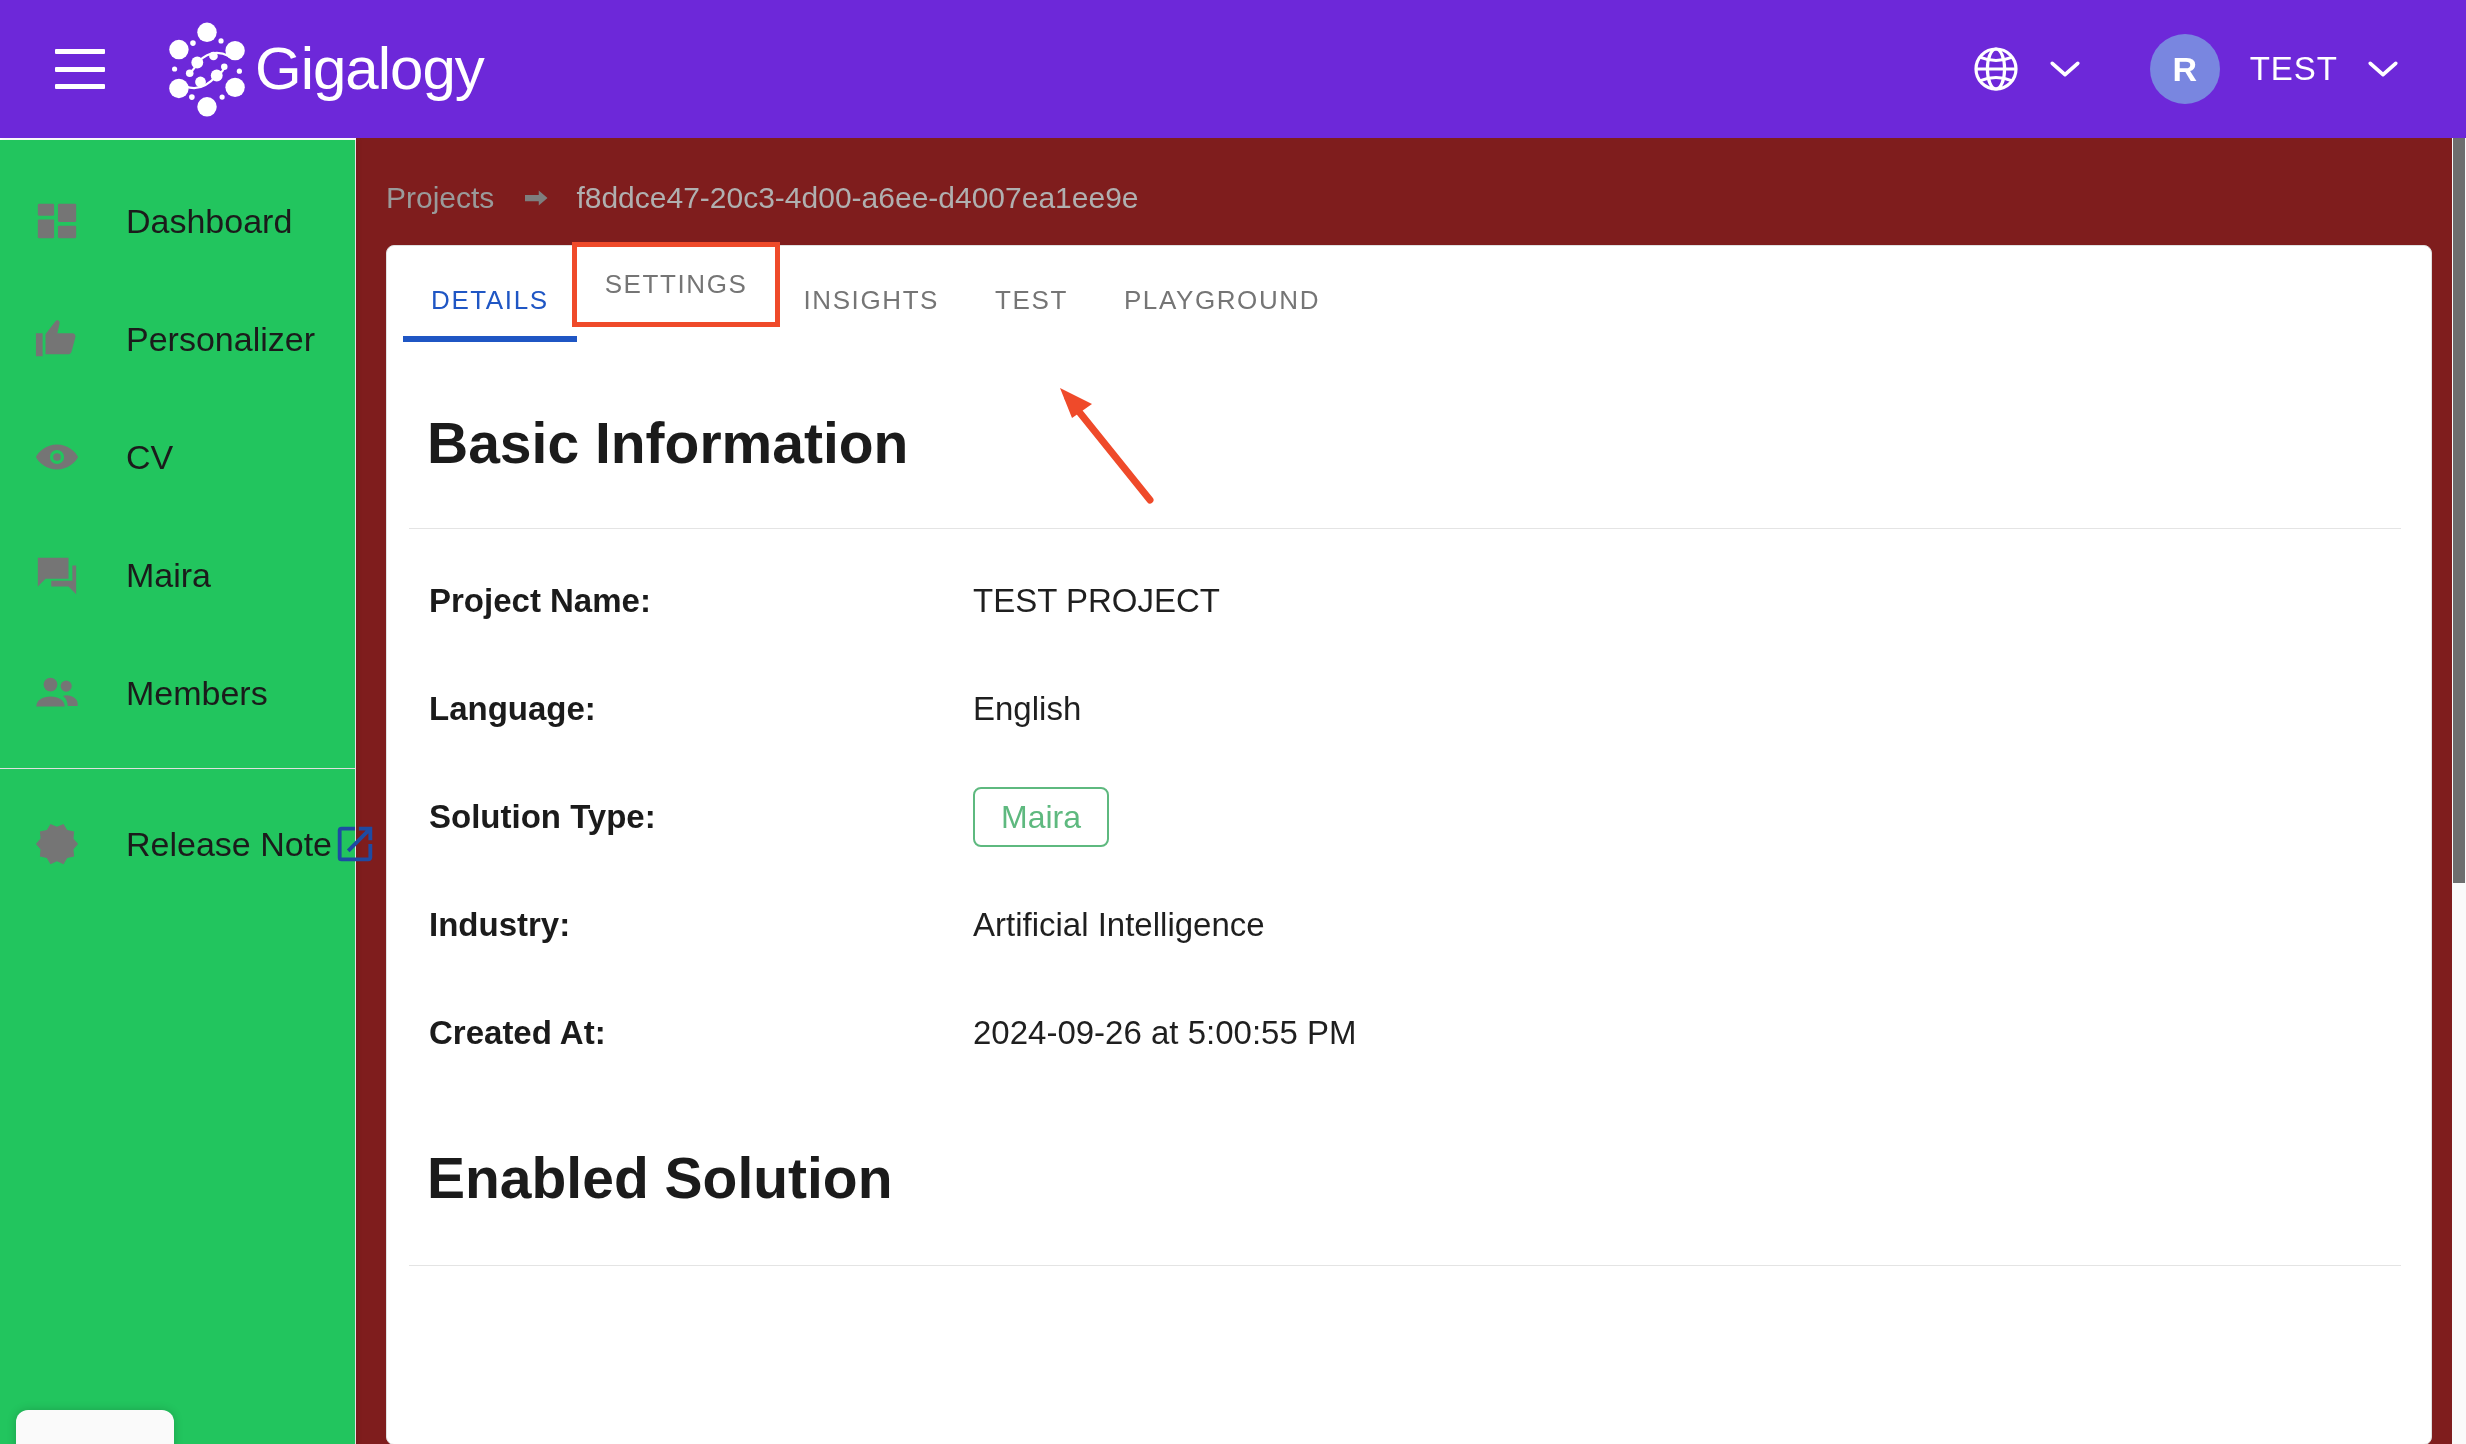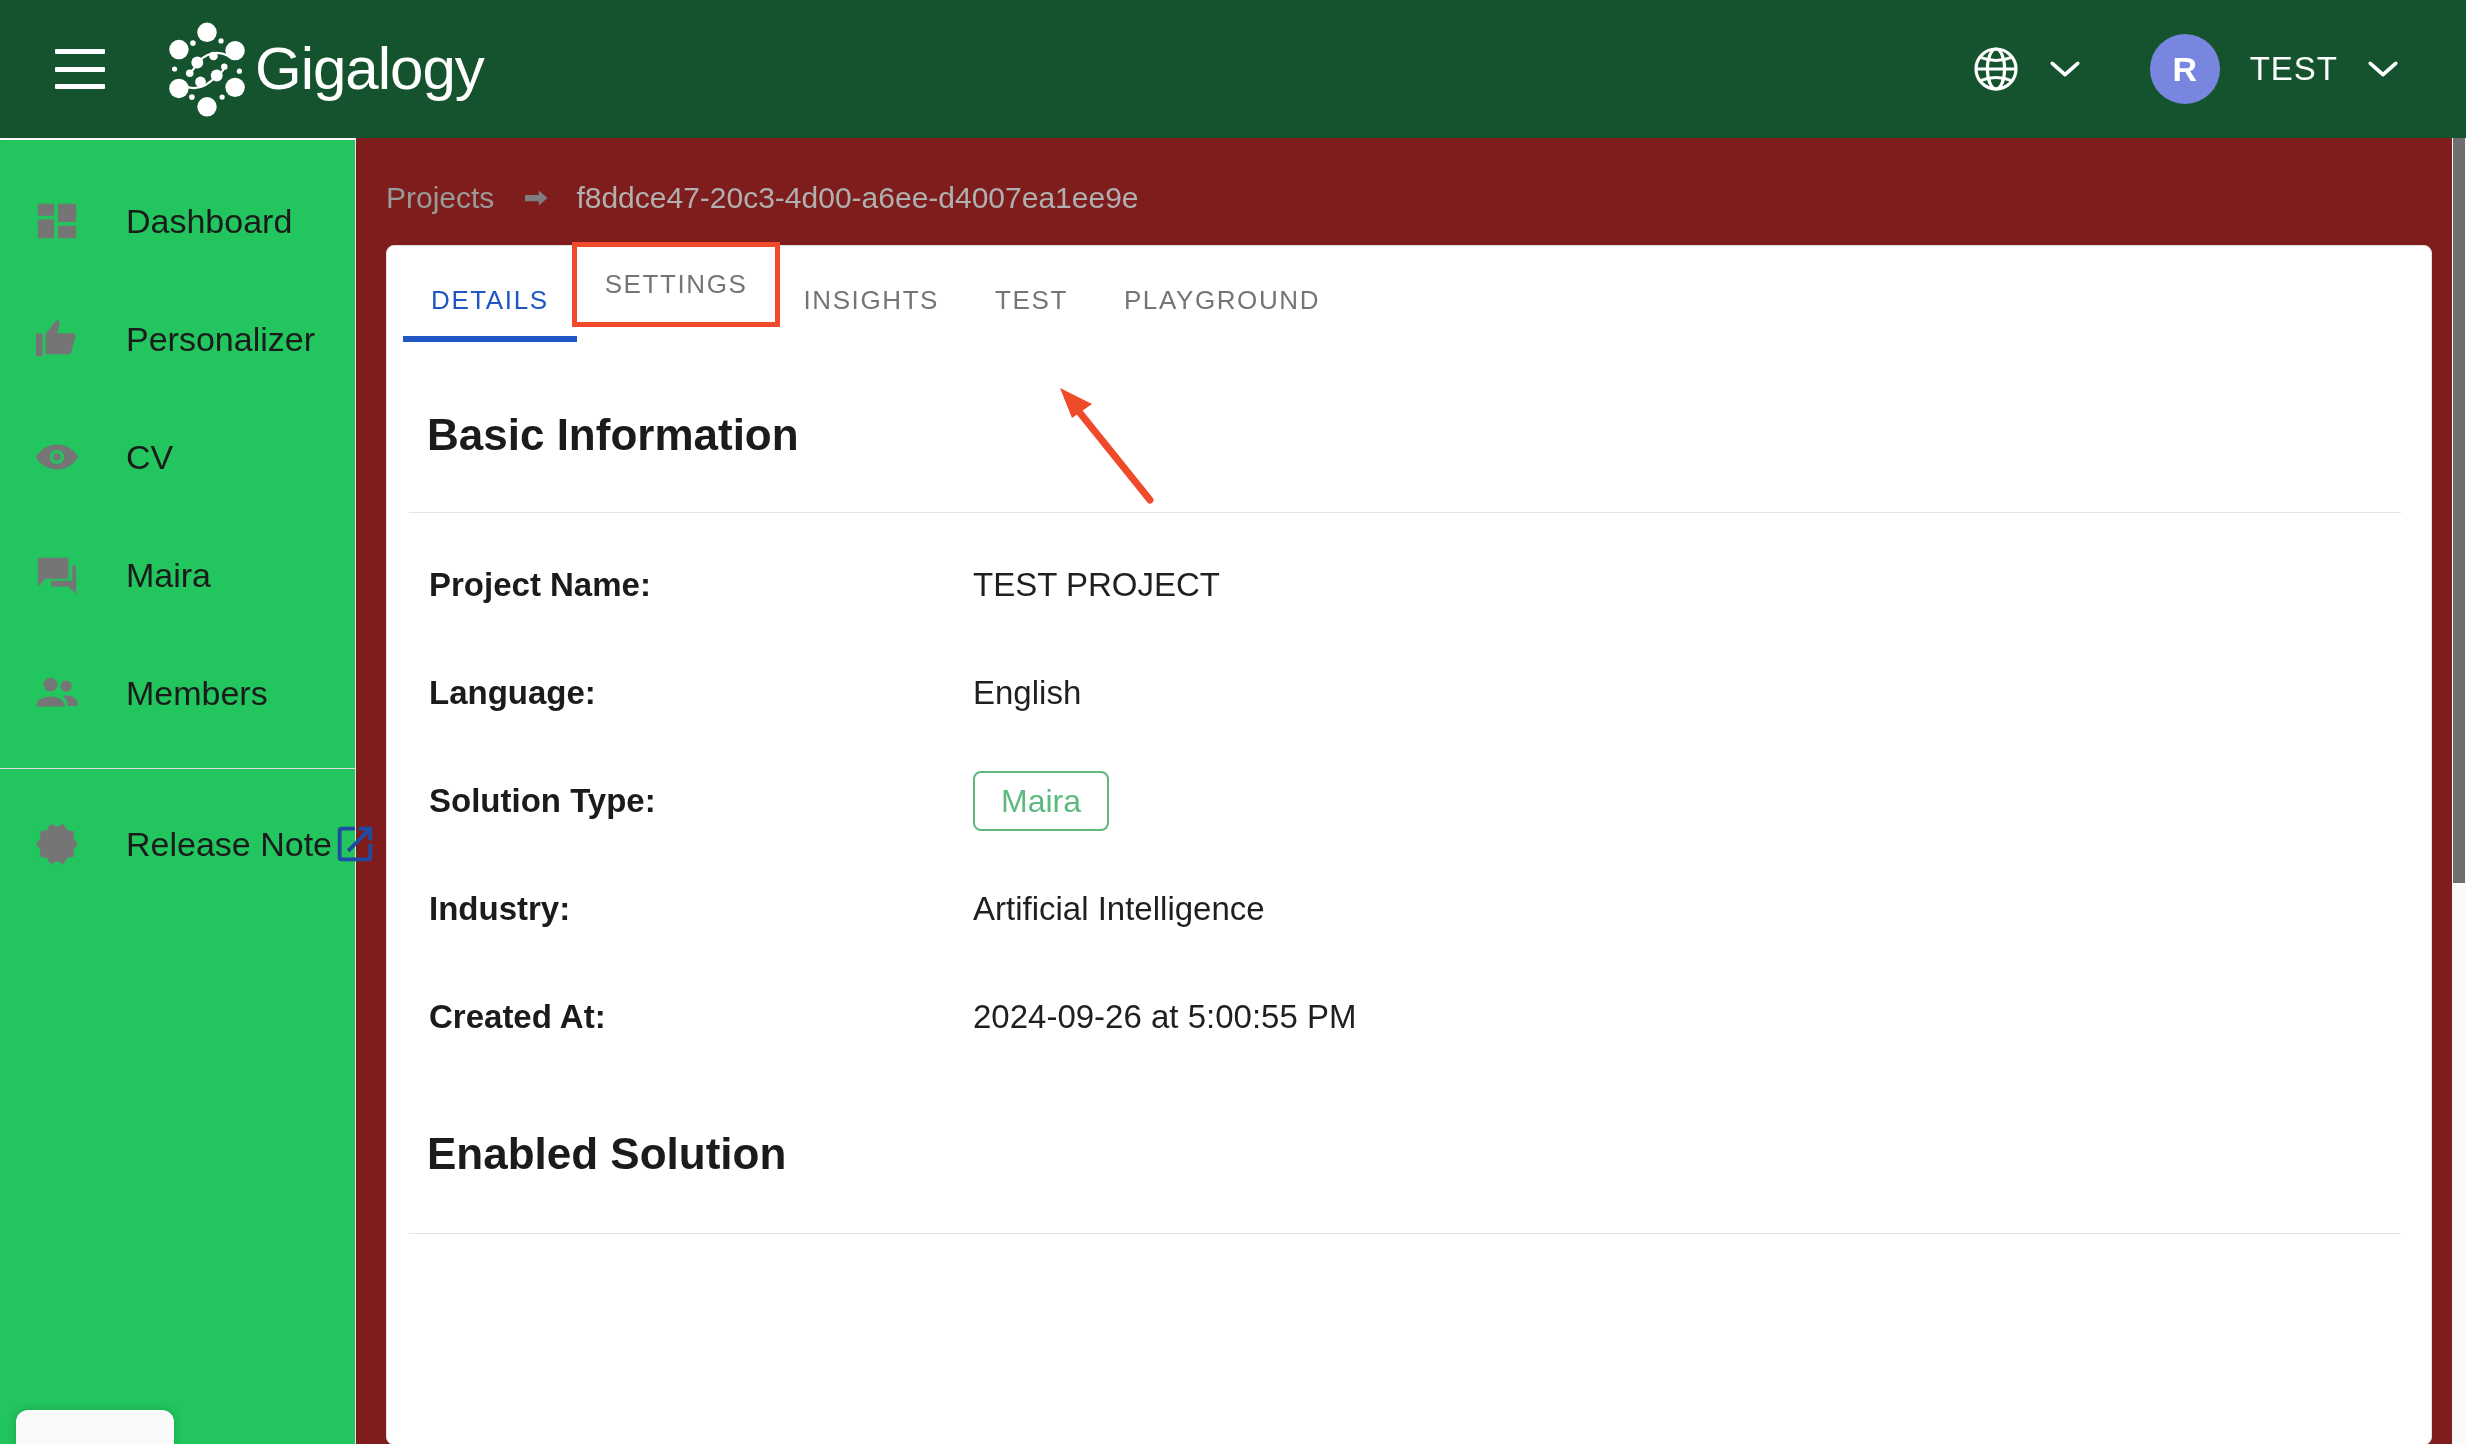--- a/index.html
+++ b/index.html
@@ -7,21 +7,21 @@
     width: 2466px; height: 1444px;
     font-family: "Liberation Sans", sans-serif;
     background: #ffffff;
     overflow: hidden;
   }
 
   
   .header {
     position: absolute; top: 0; left: 0;
     width: 2466px; height: 138px;
-    background: #14532d;
+    background: #6d28d9;
     display: flex; align-items: center;
     z-index: 40;
   }
   .hamburger {
     margin-left: 55px;
     width: 50px; height: 40px;
     display: flex; flex-direction: column; justify-content: space-between;
     cursor: pointer;
   }
   .hamburger span { display: block; height: 5px; background: #fff; border-radius: 1px; }
@@ -121,21 +121,21 @@
   }
   .tab.active { color: #1f56c4; }
   .tab.active::after {
     content: ""; position: absolute;
     left: 0; right: 0; bottom: 0;
     height: 6px; background: #1f56c4;
   }
   .tab.annotated { outline: 5px solid #ef4a2a; outline-offset: 0; padding-top: 22px; padding-bottom: 22px; margin-bottom: 20px;}
 
   .section-title {
-    font-size: 44px; font-weight: bold; color: #1b1b1b;
+    font-size: 57px; font-weight: bold; color: #1b1b1b;
     padding: 68px 0 0 40px;
   }
   .divider { height: 1px; background: #e4e4e4; margin: 52px 30px 0 22px; }
 
   .info-list { padding: 0 0 0 42px; }
   .info-row {
     display: flex; align-items: center;
     height: 72px; margin-top: 36px;
   }
   .info-label {

